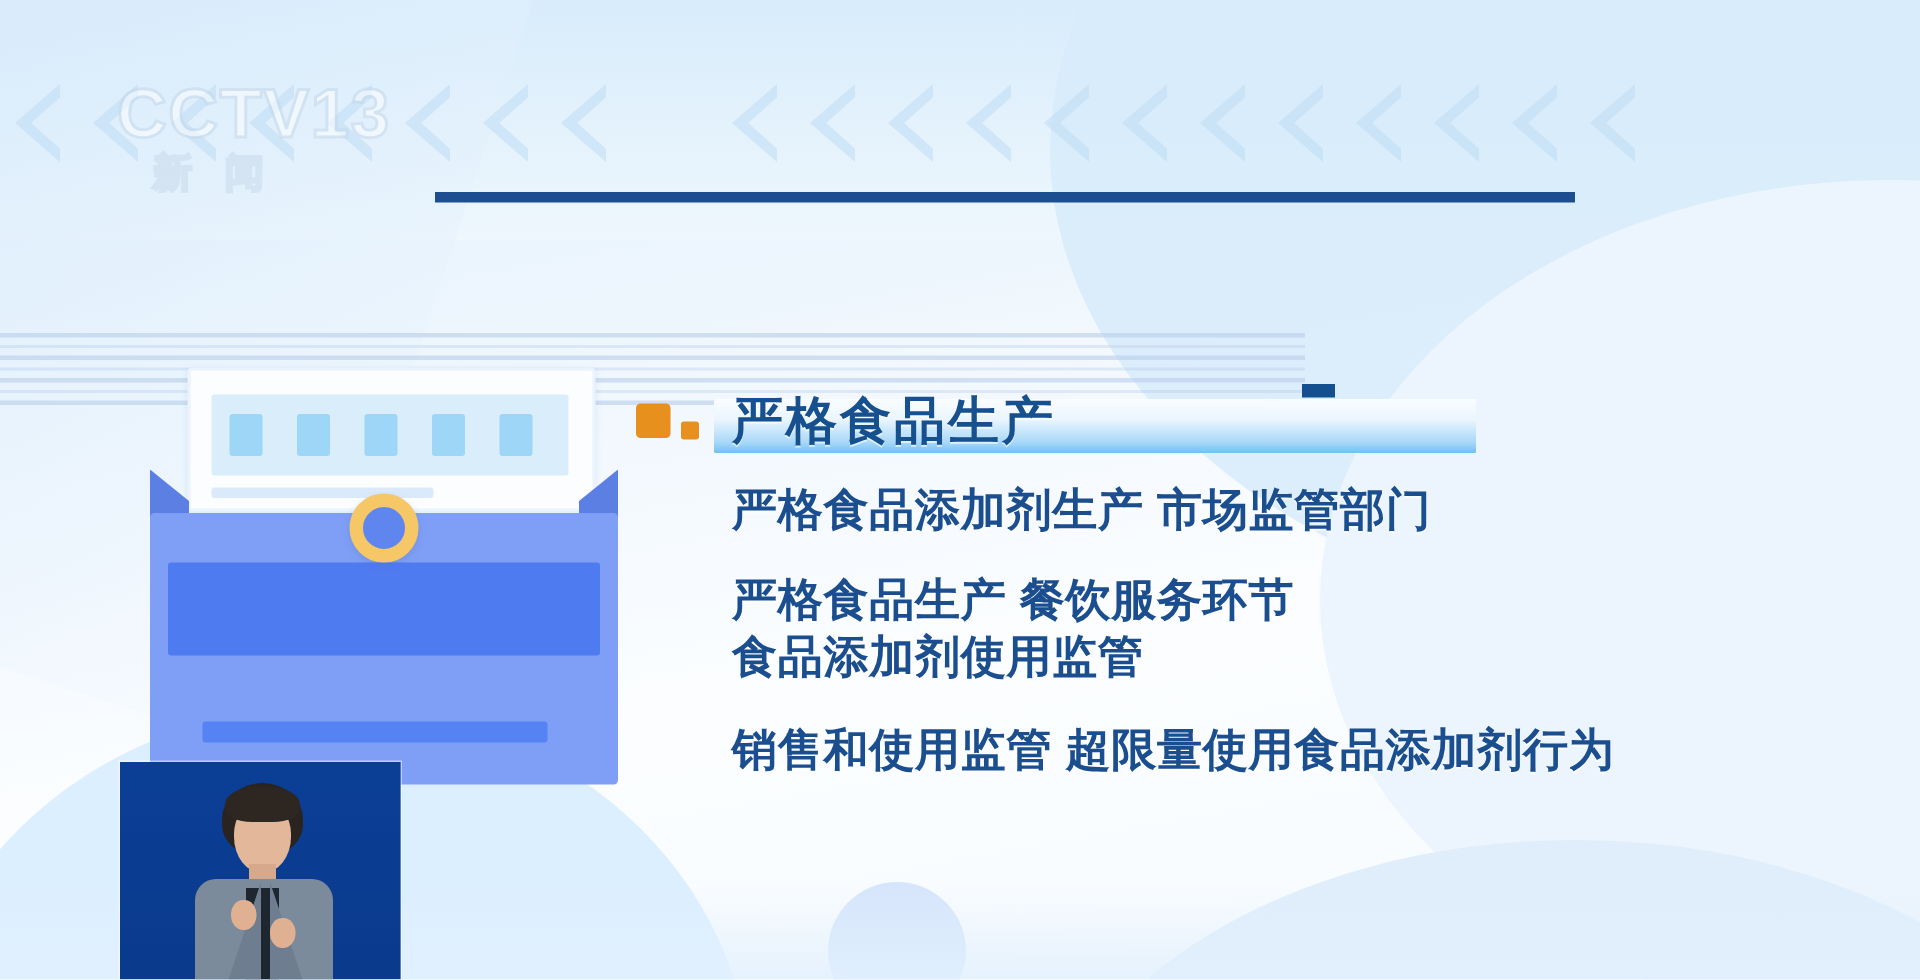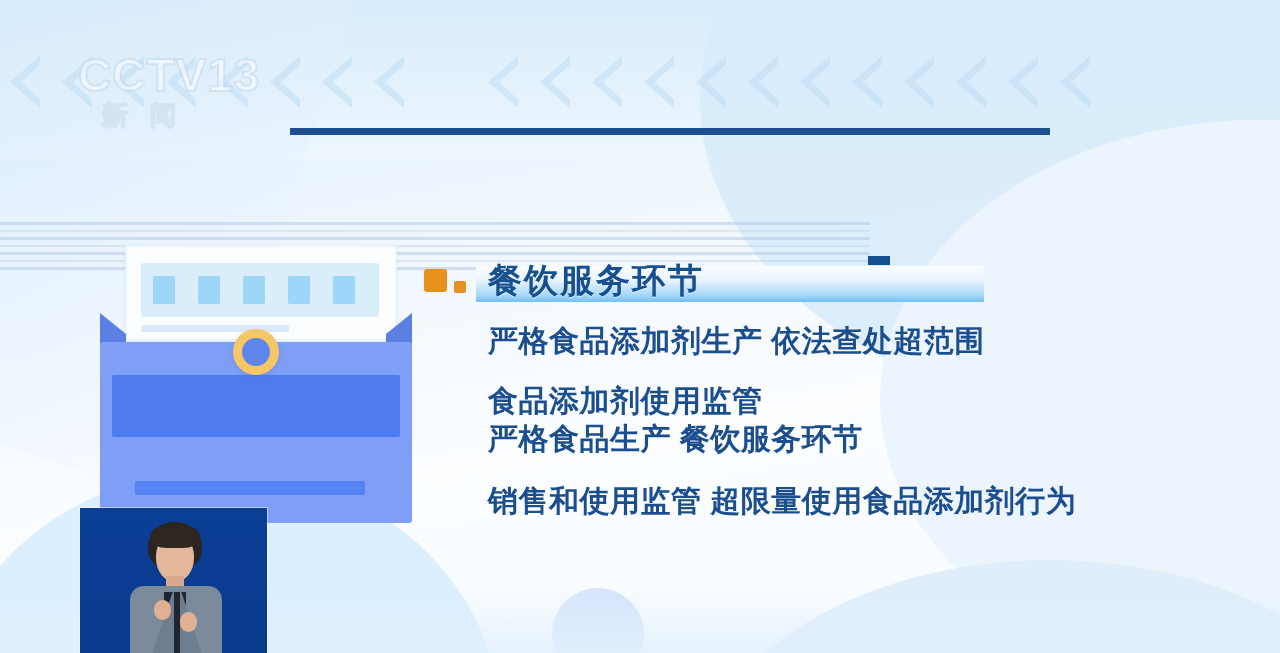--- a/index.html
+++ b/index.html
@@ -446,30 +446,30 @@
     <div class="illus-body"></div>
     <div class="illus-band1"></div>
     <div class="illus-band2"></div>
     <div class="illus-clasp"></div>
   </div>
 
   <div class="section-head">
     <div class="bullet-sq-lg"></div>
     <div class="bullet-sq-sm"></div>
     <div class="head-bar"></div>
-    <div class="head-text">餐饮服务环节</div>
+    <div class="head-text">严格食品生产</div>
   </div>
 
   <div class="bullets">
     <div class="bullet b1">
-      <span class="ln">严格食品添加剂生产 依法查处超范围</span>
+      <span class="ln">严格食品添加剂生产 市场监管部门</span>
     </div>
     <div class="bullet b2">
+      <span class="ln">严格食品生产 餐饮服务环节</span>
       <span class="ln">食品添加剂使用监管</span>
-      <span class="ln">严格食品生产 餐饮服务环节</span>
     </div>
     <div class="bullet b3">
       <span class="ln">销售和使用监管 超限量使用食品添加剂行为</span>
     </div>
   </div>
 
   <div class="inset">
     <div class="ins-bg"></div>
     <div class="ins-hair"></div>
     <div class="ins-face"></div>

